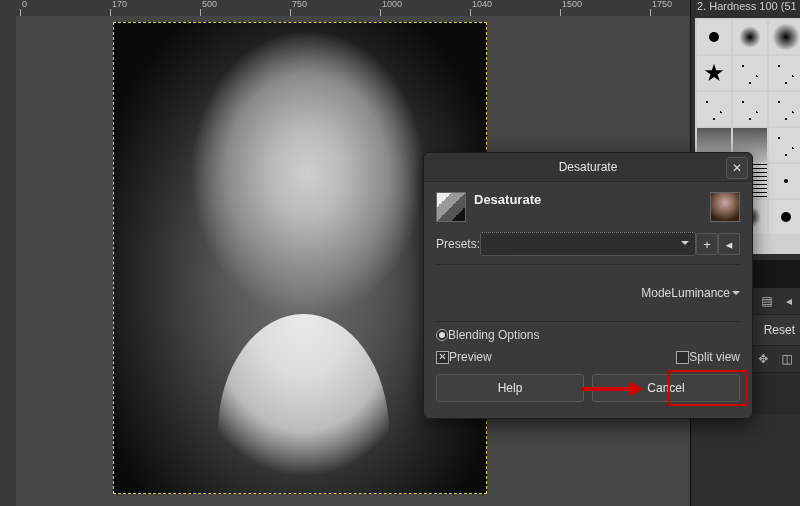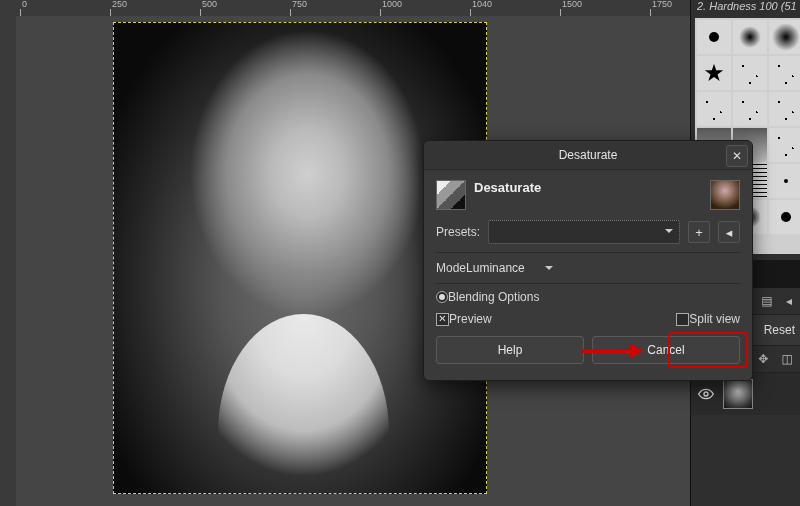--- a/index.html
+++ b/index.html
@@ -15,21 +15,21 @@
   .canvas-area{position:absolute;left:16px;top:16px;width:674px;height:490px;background:#454545;}
   .image-holder{position:absolute;left:97px;top:6px;width:372px;height:470px;border:1px dashed #e0d040;background:#000;overflow:hidden;}
   
   .portrait{position:absolute;inset:0;background:
     radial-gradient(ellipse 180px 220px at 52% 32%, #cfcfcf 0%, #bababa 20%, #8a8a8a 45%, rgba(0,0,0,0) 65%),
     radial-gradient(ellipse 260px 360px at 50% 55%, #6f6f6f 0%, #555 30%, #2a2a2a 60%, #0a0a0a 85%),
     #050505;}
   .portrait:after{content:"";position:absolute;left:28%;top:62%;width:46%;height:42%;background:radial-gradient(ellipse 140px 180px at 50% 0%, #eaeaea 0%, #dcdcdc 35%, #bcbcbc 65%, rgba(0,0,0,0) 90%);border-radius:50% 50% 0 0/60% 60% 0 0;}
   
   .brush-strip{position:absolute;left:690px;top:0;width:110px;height:260px;background:#2f2f2f;border-left:1px solid #111;}
-  .brush-title{position:absolute;left:6px;top:0;right:0;color:#ccc;font-style:italic;font-size:11px;white-space:nowrap;overflow:hidden;}
+  .brush-title{position:absolute;left:6px;top:0;right:0;color:#ccc;font-size:11px;white-space:nowrap;overflow:hidden;}
   .brush-grid{position:absolute;left:4px;top:18px;right:0;bottom:6px;background:#cfcfcf;display:grid;grid-template-columns:repeat(3,34px);grid-auto-rows:34px;gap:2px;padding:2px;}
   .brush{background:#d8d8d8;display:flex;align-items:center;justify-content:center;}
   .b-dot{width:10px;height:10px;border-radius:50%;background:#000;}
   .b-soft{width:22px;height:22px;border-radius:50%;background:radial-gradient(circle,#000 0%,rgba(0,0,0,0)70%);}
   .b-star{color:#000;font-size:24px;line-height:1;}
   .b-sparkle{width:100%;height:100%;background:radial-gradient(circle at 30% 30%,#000 0 1px,transparent 1px),radial-gradient(circle at 70% 60%,#000 0 1px,transparent 1px),radial-gradient(circle at 50% 80%,#000 0 1px,transparent 1px);}
   .b-smear{width:100%;height:100%;background:linear-gradient(180deg,rgba(0,0,0,.6),rgba(0,0,0,.1));}
   .b-lines{width:100%;height:100%;background:repeating-linear-gradient(180deg,#000 0 1px,transparent 1px 4px);}
   .sep-gap{position:absolute;left:690px;top:260px;width:110px;height:28px;background:#171717;}
   
@@ -37,37 +37,37 @@
   .layers .tabrow{height:26px;display:flex;align-items:center;justify-content:flex-end;padding:0 4px;gap:6px;border-bottom:1px solid #222;}
   .layers .row{height:30px;display:flex;align-items:center;justify-content:flex-end;padding:0 6px;border-bottom:1px solid #222;background:#373737;}
   .layers .norm{color:#ddd;font-size:12px;}
   .lock-row{height:26px;display:flex;align-items:center;gap:8px;padding:0 6px;border-bottom:1px solid #222;}
   .lock-row .lbl{color:#bbb;font-size:11px;}
   .layer-item{height:42px;display:flex;align-items:center;gap:8px;padding:0 6px;background:#2a2a2a;}
   .eye{width:18px;height:18px;display:flex;align-items:center;justify-content:center;color:#ddd;}
   .thumb{width:28px;height:28px;border:1px solid #888;background:radial-gradient(circle at 50% 40%,#c9c9c9,#3a3a3a 70%,#111);} 
   .tiny-icon{width:16px;height:16px;color:#bbb;display:flex;align-items:center;justify-content:center;}
   
-  .dialog{position:absolute;left:423px;top:140px;width:328px;background:#3a3a3a;border:1px solid #1c1c1c;border-radius:6px;box-shadow:0 6px 20px rgba(0,0,0,.6);}
+  .dialog{position:absolute;left:423px;top:152px;width:328px;background:#3a3a3a;border:1px solid #1c1c1c;border-radius:6px;box-shadow:0 6px 20px rgba(0,0,0,.6);}
   .dlg-titlebar{height:28px;display:flex;align-items:center;justify-content:center;position:relative;border-bottom:1px solid #2a2a2a;background:#343434;border-radius:6px 6px 0 0;}
   .dlg-titlebar .title{color:#e4e4e4;font-size:12px;}
   .dlg-close{position:absolute;right:4px;top:4px;width:20px;height:20px;border-radius:3px;background:#3d3d3d;border:1px solid #555;color:#ddd;display:flex;align-items:center;justify-content:center;font-size:12px;}
   .dlg-body{padding:10px 12px 6px 12px;}
   .dlg-head{display:flex;align-items:flex-start;gap:8px;margin-bottom:10px;}
   .grad-icon{width:28px;height:28px;background:linear-gradient(135deg,#eee 0%,#eee 25%,#999 25%,#999 50%,#555 50%,#555 75%,#111 75%,#111 100%);border:1px solid #666;flex:0 0 auto;}
   .head-text .h1{color:#eee;font-weight:600;font-size:13px;}
   .head-text .h2{color:#c8c8c8;font-size:11px;margin-top:1px;}
   .mini-thumb{width:28px;height:28px;margin-left:auto;border:1px solid #666;background:radial-gradient(circle at 50% 35%,#caa 0%,#865 40%,#321 80%);}
-  .row-inline{display:flex;align-items:center;gap:8px;margin-bottom:8px;}
+  .row-inline{display:flex;align-items:center;margin-bottom:8px;}
   .lbl{color:#d6d6d6;font-size:12px;}
   .preset-select{flex:1;height:22px;background:#2e2e2e;border:1px dotted #777;border-radius:2px;position:relative;}
   .preset-select:after{content:"";position:absolute;right:6px;top:8px;border:4px solid transparent;border-top-color:#ccc;}
   .icon-btn{width:20px;height:20px;background:#3d3d3d;border:1px solid #555;color:#ddd;display:flex;align-items:center;justify-content:center;border-radius:2px;font-size:13px;}
-  .mode-row{display:flex;align-items:center;justify-content:flex-start;border-top:1px solid #2a2a2a;border-bottom:1px solid #2a2a2a;padding:8px 0;margin-bottom:6px;}
-  .mode-val{display:flex;align-items:center;gap:20px;color:#ddd;}
+  .mode-row{display:flex;align-items:center;justify-content:flex-end;border-top:1px solid #2a2a2a;border-bottom:1px solid #2a2a2a;padding:21px 0;margin-bottom:6px;}
+  .mode-val{display:flex;align-items:center;gap:2px;color:#ddd;}
   .chev{border:4px solid transparent;border-top-color:#ccc;margin-top:4px;}
   .radio-row,.check-row{display:flex;align-items:center;gap:0;margin:4px 0;}
   .radio{width:10px;height:10px;border:1px solid #aaa;border-radius:50%;background:#2a2a2a;position:relative;}
   .radio.on:after{content:"";position:absolute;left:2px;top:2px;width:6px;height:6px;border-radius:50%;background:#ddd;}
   .check{width:11px;height:11px;border:1px solid #aaa;background:#2a2a2a;color:#ddd;font-size:10px;line-height:10px;text-align:center;}
   .btn-row{display:flex;gap:8px;padding-bottom:10px;}
   .btn{flex:1;height:26px;background:#3f3f3f;border:1px solid #5a5a5a;border-radius:3px;color:#e6e6e6;display:flex;align-items:center;justify-content:center;font-size:12px;}
   .btn.cancel{position:relative;}
   .arrow-overlay{position:absolute;left:-12px;top:55%;transform:translateY(-50%);width:70px;height:14px;pointer-events:none;}
   .arrow-line{position:absolute;left:0;top:5px;width:50px;height:4px;background:#d40000;}
@@ -79,21 +79,21 @@
 <body>
 
 <div class="stage">
 
   <div class="ruler-h">
     <div class="ticks">
       <div class="tick" style="left:20px">
           <span>0</span>
         </div>
       <div class="tick" style="left:110px">
-          <span>250</span>
+          <span>170</span>
         </div>
       <div class="tick" style="left:200px">
           <span>500</span>
         </div>
       <div class="tick" style="left:290px">
           <span>750</span>
         </div>
       <div class="tick" style="left:380px">
           <span>1000</span>
         </div>

